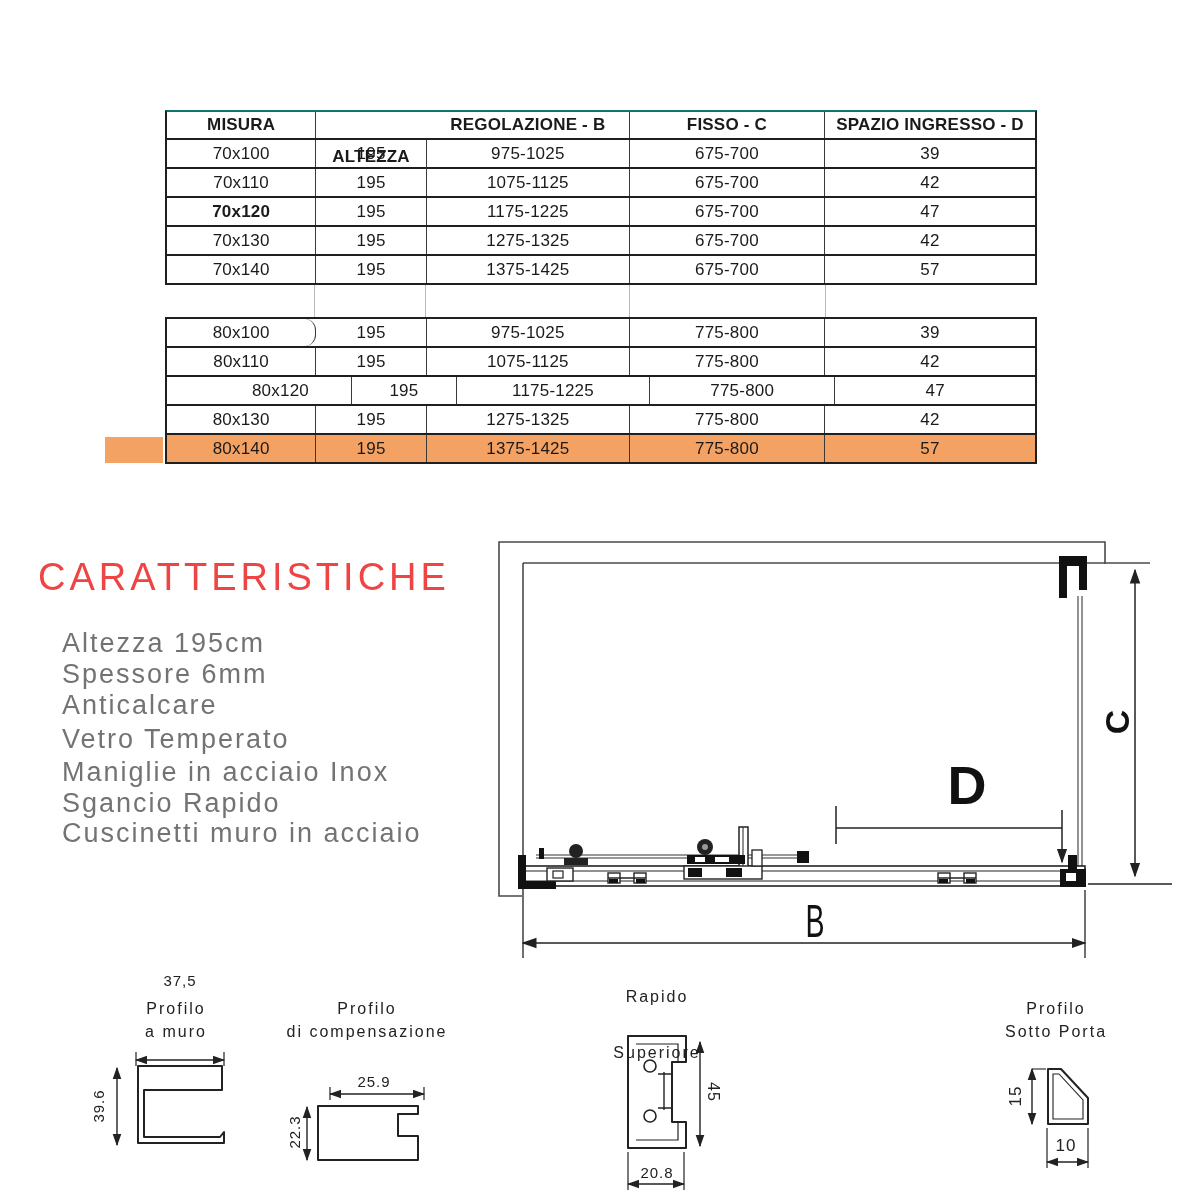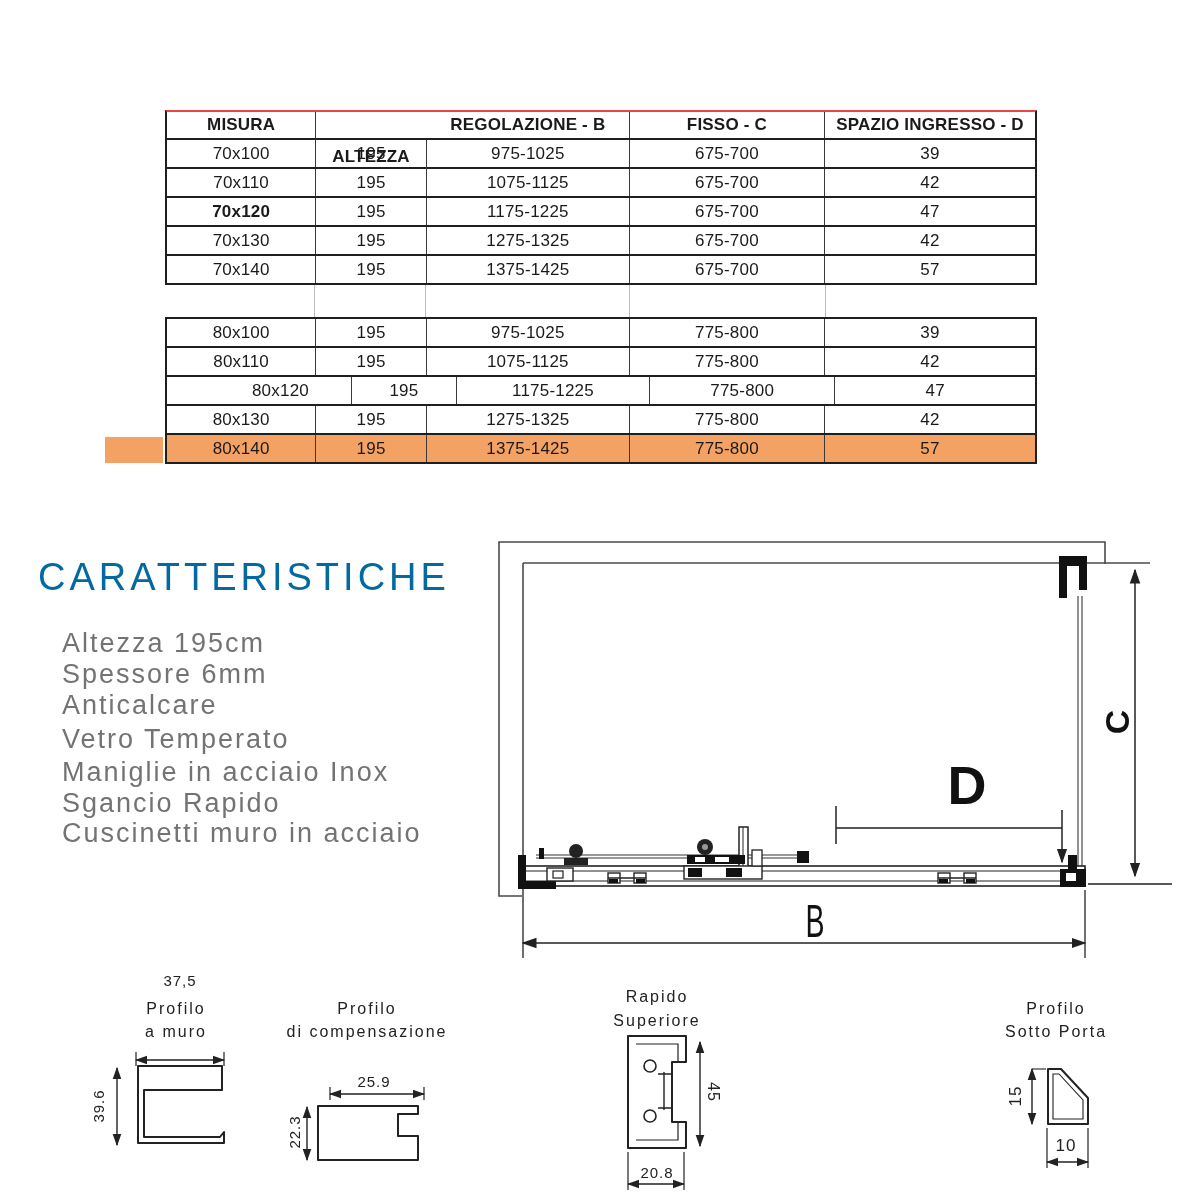--- a/index.html
+++ b/index.html
@@ -3,33 +3,33 @@
 <meta charset="utf-8">
 <style>
   html,body{margin:0;padding:0;}
   body{width:1200px;height:1200px;position:relative;background:#ffffff;
        font-family:"Liberation Sans", sans-serif;color:#1a1a1a;overflow:hidden;}
   .abs{position:absolute;}
 
   
   #size-table{position:absolute;left:165px;top:110px;width:872px;}
   .trow{display:flex;box-sizing:border-box;border-left:2px solid #1f1f1f;border-right:2px solid #1f1f1f;border-bottom:2px solid #1f1f1f;background:#fff;}
-  .trow.header{border-top:2px solid #ef4444;height:30px;font-weight:bold;}
+  .trow.header{border-top:2px solid #0f766e;height:30px;font-weight:bold;}
   .trow.data{height:29px;}
   .trow.sep{height:34px;border-left:none;border-right:none;border-bottom:2px solid #1f1f1f;background:#fff;}
   .trow.hl{background:#F4A263;}
   .tcell{box-sizing:border-box;display:flex;align-items:center;justify-content:center;
          font-size:17px;letter-spacing:.2px;border-right:1px solid #3a3a3a;height:100%;}
   .tcell:last-child{border-right:none;}
   .trow.sep .tcell{border-right:1px solid #bcbcbc;}
   .trow.sep .tcell:last-child{border-right:none;}
   #row-marker{position:absolute;left:105px;top:437px;width:58px;height:26px;background:#F4A263;}
 
   
-  #car-title{position:absolute;left:38px;top:556px;font-size:38px;letter-spacing:4px;color:#0369a1;}
+  #car-title{position:absolute;left:38px;top:556px;font-size:38px;letter-spacing:4px;color:#ef4444;}
   .car-item{position:absolute;left:62px;font-size:27px;letter-spacing:2px;color:#737373;white-space:nowrap;}
 
   
   svg{position:absolute;}
   .dimlabel{position:absolute;color:#111;white-space:nowrap;}
   .rot{transform:translate(-50%,-50%) rotate(-90deg);}
   .rotcw{transform:translate(-50%,-50%) rotate(90deg);}
   .ctr{transform:translate(-50%,-50%);}
   .plabel{position:absolute;font-size:16px;letter-spacing:2px;color:#222;white-space:nowrap;transform:translateX(-50%);}
   .pdim{font-size:15px;letter-spacing:1px;color:#222;}
@@ -84,21 +84,21 @@
       <div class="tcell" style="width: 211px;">57</div>
     </div>
     <div class="trow sep">
       <div class="tcell" style="width: 150px;"></div>
       <div class="tcell" style="width: 111px;"></div>
       <div class="tcell" style="width: 204px;"></div>
       <div class="tcell" style="width: 196px;"></div>
       <div class="tcell" style="width: 211px;"></div>
     </div>
     <div class="trow data">
-      <div class="tcell" style="width: 150px;">80x100</div>
+      <div class="tcell" style="width: 150px; border-radius: 11px;">80x100</div>
       <div class="tcell" style="width: 111px;">195</div>
       <div class="tcell" style="width: 204px;">975-1025</div>
       <div class="tcell" style="width: 196px;">775-800</div>
       <div class="tcell" style="width: 211px;">39</div>
     </div>
     <div class="trow data">
       <div class="tcell" style="width: 150px;">80x110</div>
       <div class="tcell" style="width: 111px;">195</div>
       <div class="tcell" style="width: 204px;">1075-1125</div>
       <div class="tcell" style="width: 196px;">775-800</div>
@@ -275,21 +275,21 @@
     <line x1="1088" y1="1128" x2="1088" y2="1168" stroke="#222" stroke-width="1.2"></line>
     <line x1="1047" y1="1162" x2="1088" y2="1162" stroke="#222" stroke-width="1.4" marker-start="url(#ah2)" marker-end="url(#ah2)"></line>
   </g>
 </svg>
 
 <span class="plabel" style="left:176px;top:1000px">Profilo</span>
 <span class="plabel" style="left:176px;top:1023px">a muro</span>
 <span class="plabel" style="left:367px;top:1000px">Profilo</span>
 <span class="plabel" style="left:367px;top:1023px">di compensazione</span>
 <span class="plabel" style="left:657px;top:988px">Rapido</span>
-<span class="plabel" style="left:657px;top:1012px">Superiore</span>
+<span class="plabel" style="left:657px;top:1044px">Superiore</span>
 <span class="plabel" style="left:1056px;top:1000px">Profilo</span>
 <span class="plabel" style="left:1056px;top:1023px">Sotto Porta</span>
 
 <span class="dimlabel pdim ctr abs" style="left:180px;top:980px">37,5</span>
 <span class="dimlabel pdim rot abs" style="left:98px;top:1106px">39.6</span>
 <span class="dimlabel pdim ctr abs" style="left:374px;top:1081px">25.9</span>
 <span class="dimlabel pdim rot abs" style="left:294px;top:1132px">22.3</span>
 <span class="dimlabel pdim rotcw abs" style="left:713px;top:1092px;font-size:16px">45</span>
 <span class="dimlabel pdim ctr abs" style="left:657px;top:1172px">20.8</span>
 <span class="dimlabel pdim rot abs" style="left:1016px;top:1096px;font-size:17px">15</span>

